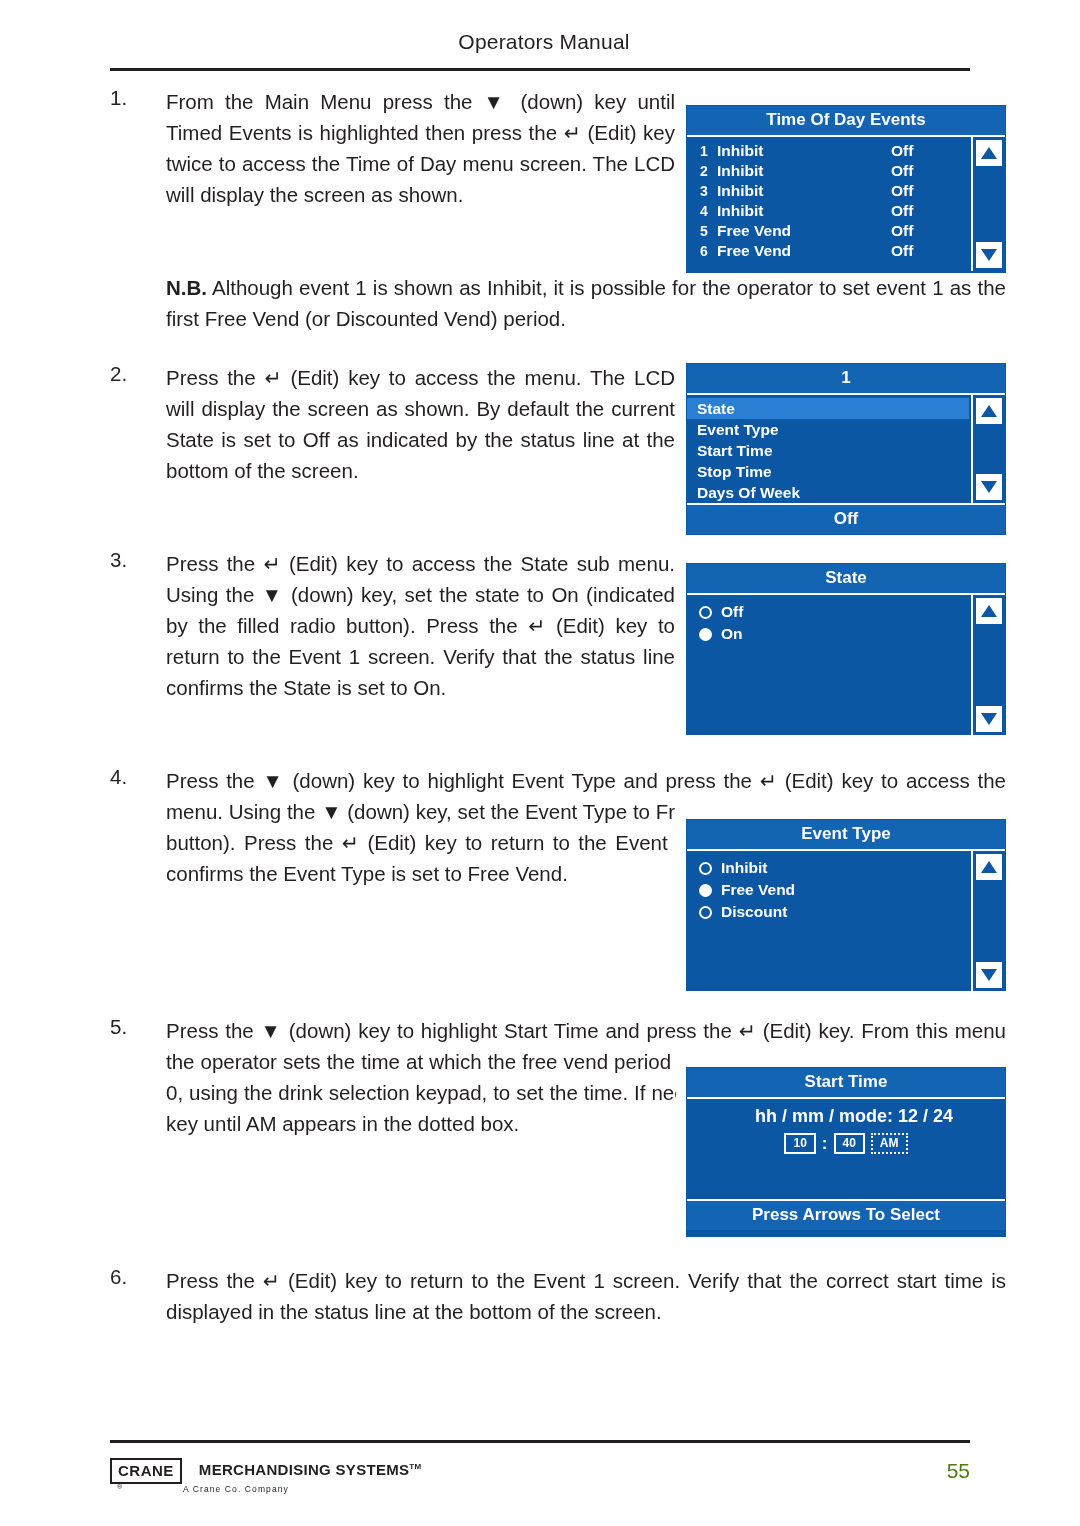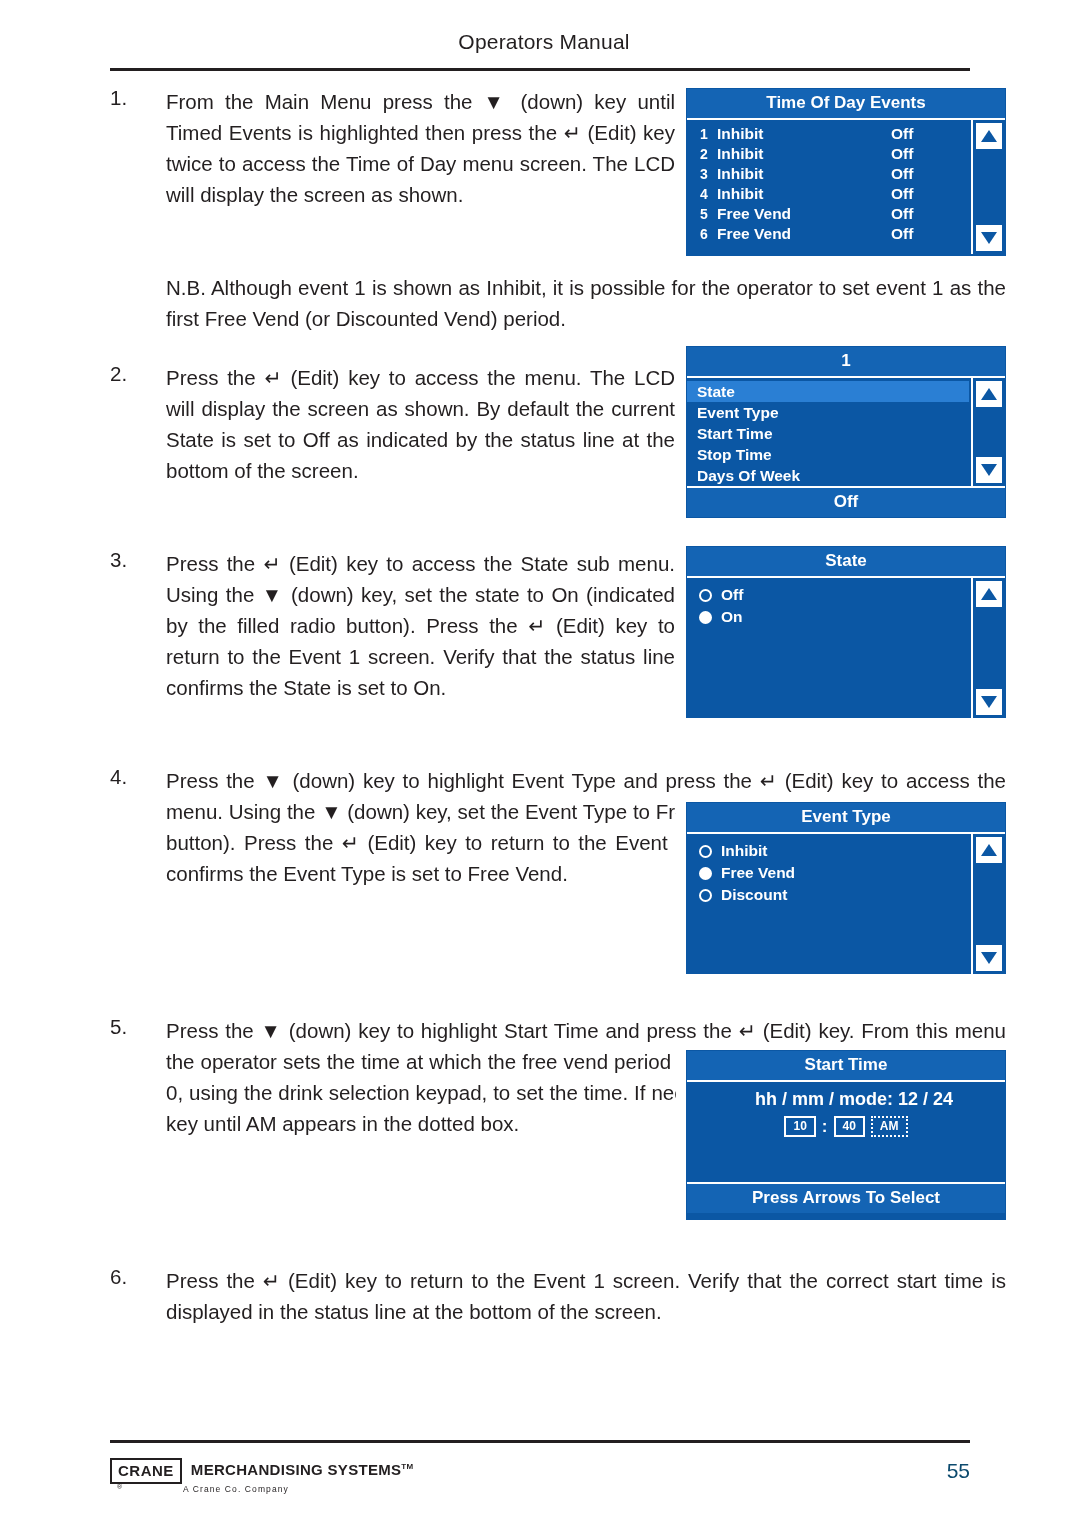--- a/index.html
+++ b/index.html
@@ -24,64 +24,65 @@
     background:#231f20;
   }
 
   
   .ftr-rule {
     position:absolute; left:110px; top:1440px; width:860px; height:3px;
     background:#231f20;
   }
   .ftr-logo {
     position:absolute; left:110px; top:1458px;
-    display:flex; align-items:flex-start; gap:0px;
+    display:flex; align-items:flex-start; gap:8px;
   }
   .crane-box {
     border:2px solid #231f20; padding:2px 6px 3px 6px;
     font-size:15px; font-weight:bold; letter-spacing:.5px;
   }
   .crane-sys {
     font-size:15px; font-weight:bold; letter-spacing:.3px;
     margin-left:9px; margin-top:3px;
   }
   .crane-tm { font-size:8px; vertical-align:super; font-weight:bold;}
   .crane-sub {
     position:absolute; left:183px; top:1484px;
     font-size:8.5px; letter-spacing:1.1px; color:#231f20;
   }
   .crane-reg {
     position:absolute; left:117px; top:1483px; font-size:7px;
   }
   .pgnum {
     position:absolute; right:110px; top:1459px;
-    font-size:21px; color:#0c4a6e;
+    font-size:21px; color:#4d7c0f;
   }
 
   
   .step { position:absolute; color:#231f20; }
   .step .num {
     position:absolute; left:0; top:0; width:56px; text-align:left;
     font-size:20.5px;
   }
   .step .txt {
     margin-left:56px; font-size:20.5px; line-height:31px;
     text-align:justify; text-justify:inter-word;
   }
   .nb { position:absolute; font-size:20.5px; line-height:31px; text-align:justify; }
-  .nb b { font-weight:normal; }
+  .nb b { font-weight:bold; }
 
   
   .lcd {
     position:absolute;
     background:#0b57a4;
     color:#ffffff;
     font-family:"Liberation Sans", sans-serif;
     font-weight:bold;
     border:1px solid #0b57a4;
+    margin-top:17px;
   }
   .lcd-title {
     background:#1464b4; text-align:center; font-size:17px;
     padding:4px 0 5px 0; color:#ffffff;
     border-bottom:2px solid #ffffff;
   }
   .lcd-body { position:relative; }
   .row { display:flex; align-items:center; font-size:15.5px; padding:1px 0 1px 0;}
   .row .idx { width:26px; text-align:center; font-size:14px; }
   .row .lbl { flex:1; }

